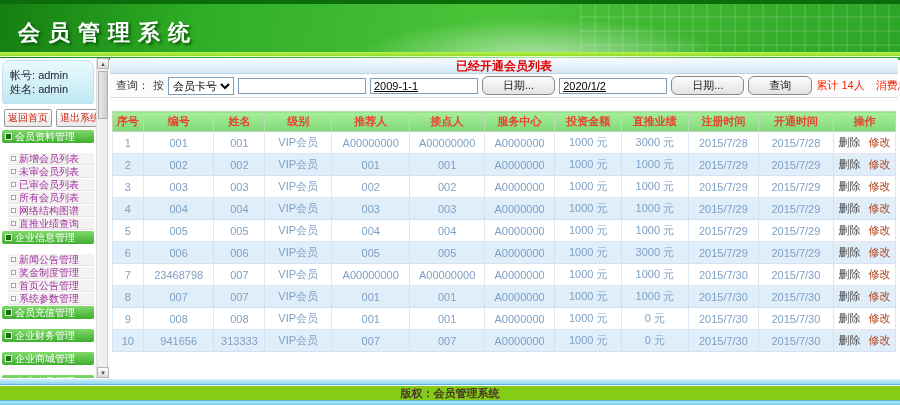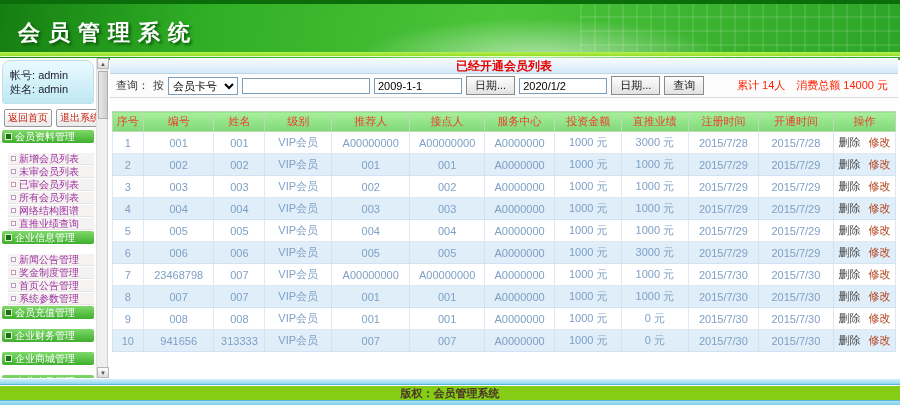--- a/index.html
+++ b/index.html
@@ -76,31 +76,31 @@
     text-align:center; line-height:16px;
   }
   .main-title { color:#e60000; font-weight:bold; font-size:12px; }
   .filterbar {
     height:24px; display:flex; align-items:center; gap:4px; padding:0 6px;
     background:#fcfcfc; border-bottom:1px solid #dcdcdc; white-space:nowrap;
   }
   .flabel { color:#333; }
   select.fsel { height:18px; font-size:11px; border:1px solid #7f9db9; background:#fff; width:70px; }
   input.tin { height:16px; border:1px solid #7f9db9; font-size:11px; padding:0 3px; }
-  .tin-kw { width:128px; } .tin-date { width:88px; }
+  .tin-kw { width:128px; } .tin-date { width:108px;text-decoration:underline; }
   .btn {
-    height:19px; font-size:11px; padding:0 8px; color:#222; cursor:pointer;
-    background:linear-gradient(#fdfdfd,#e2e2e2); border:1px solid #8a8a8a; border-radius:0;
+    height:19px; font-size:11px; padding:0 20px; color:#222; cursor:pointer;
+    background:linear-gradient(#fdfdfd,#e2e2e2); border:1px solid #8a8a8a; border-radius:6px;
   }
   .summary { margin-left:auto; color:#ff2200; font-size:11px; padding-right:4px; }
 
   
   table.grid { width:99.6%; margin:13px auto 0 auto; border-collapse:collapse; table-layout:fixed; }
   table.grid th {
-    height:20px; background:linear-gradient(#a8ef9c,#7fd877); color:#e8432c; font-weight:normal;
+    height:20px; background:linear-gradient(#a8ef9c,#7fd877); color:#e8432c; font-weight:bold;
     font-size:11px; border:1px solid #bcd8b4; text-align:center; overflow:hidden;
   }
   table.grid td {
     height:22px; font-size:11px; color:#7fa0c5; text-align:center; background:#fff;
     border:1px solid #dfe8f0; overflow:hidden; white-space:nowrap;
   }
   table.grid tr.alt td { background:#e0eefa; border-color:#d2e2f0; }
   th:nth-child(1){width:4%} th:nth-child(2){width:9%} th:nth-child(3){width:6.5%}
   th:nth-child(4){width:8.5%} th:nth-child(5){width:10%} th:nth-child(6){width:9.5%}
   th:nth-child(7){width:9%} th:nth-child(8){width:8.5%} th:nth-child(9){width:8.5%}

